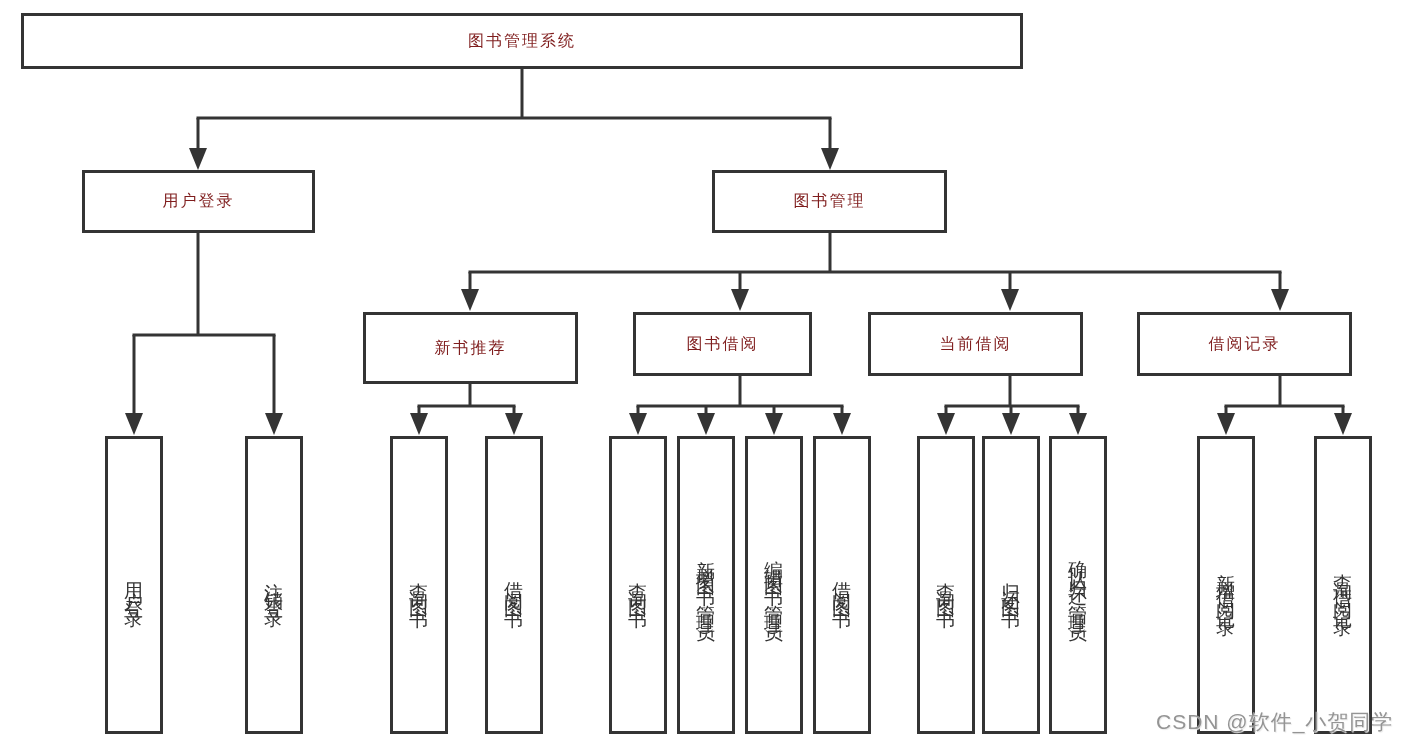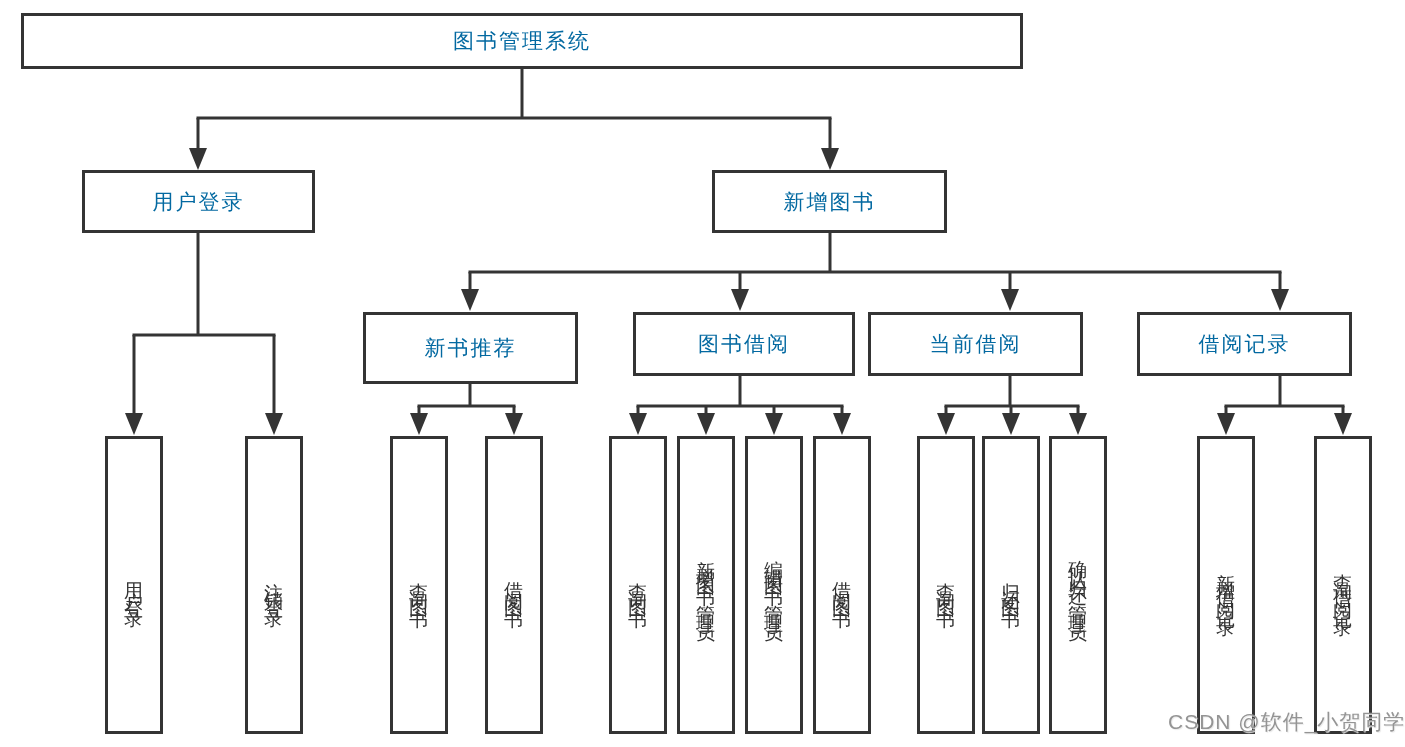--- a/index.html
+++ b/index.html
@@ -16,43 +16,42 @@
     box-sizing:border-box;
     background:#ffffff;
     border:3px solid #343434;
     display:flex;
     align-items:center;
     justify-content:center;
     z-index:2;
     color:#333333;
   }
   .box .hlabel{
-    font-size:21px;
+    font-size:16px;
     letter-spacing:2px;
-    color:#0369a1;
+    color:#7f1d1d;
     white-space:nowrap;
   }
   .box .vtext{
     writing-mode:vertical-rl;
     text-orientation:mixed;
     font-size:19px;
     letter-spacing:9px;
     color:#333333;
     line-height:1;
   }
   .watermark{
     position:absolute;
     left:1156px;top:708px;
     z-index:5;
     font-size:21px;
     color:#949494;
     letter-spacing:1px;
     text-shadow:1px 1px 1px #e9e9e9;
     white-space:nowrap;
-    margin-left:12px;
   }
 </style>
 </head>
 <body>
 
 <div class="stage">
 
   <svg class="wires" width="1405" height="747" viewBox="0 0 1405 747">
     <g stroke="#343434" stroke-width="3" fill="none">
 
@@ -121,27 +120,27 @@
   </svg>
 
   <div class="box" style="left:21px;top:13px;width:1002px;height:56px">
     <span class="hlabel">图书管理系统</span>
   </div>
 
   <div class="box" style="left:82px;top:170px;width:233px;height:63px">
     <span class="hlabel">用户登录</span>
   </div>
   <div class="box" style="left:712px;top:170px;width:235px;height:63px">
-    <span class="hlabel">新增图书</span>
+    <span class="hlabel">图书管理</span>
   </div>
 
   <div class="box" style="left:363px;top:312px;width:215px;height:72px">
     <span class="hlabel">新书推荐</span>
   </div>
-  <div class="box" style="left:633px;top:312px;width:222px;height:64px">
+  <div class="box" style="left:633px;top:312px;width:179px;height:64px">
     <span class="hlabel">图书借阅</span>
   </div>
   <div class="box" style="left:868px;top:312px;width:215px;height:64px">
     <span class="hlabel">当前借阅</span>
   </div>
   <div class="box" style="left:1137px;top:312px;width:215px;height:64px">
     <span class="hlabel">借阅记录</span>
   </div>
 
   <div class="box" style="left:105px;top:436px;width:58px;height:298px">

